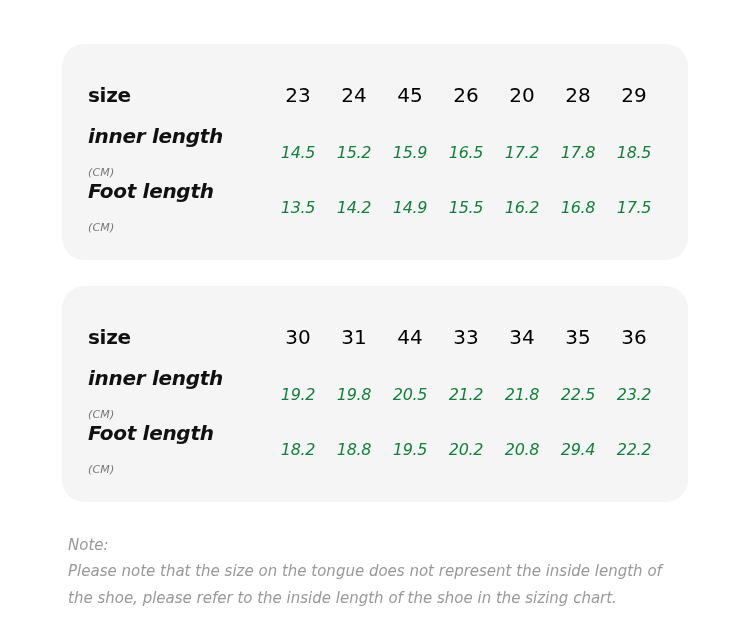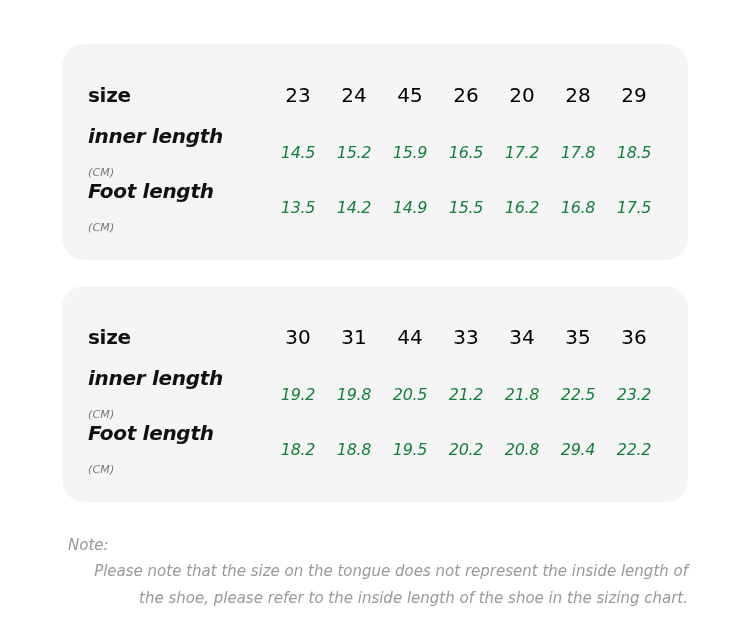--- a/index.html
+++ b/index.html
@@ -89,21 +89,20 @@
     font-size: 15px;
     line-height: 1.75;
     font-style: italic;
   }
   .note-title {
     display: block;
   }
   .note-body {
     display: block;
     max-width: 630px;
-    text-align: right;
   }
 </style>
 </head>
 <body>
 
 <div class="page">
 
   <div class="card">
     <table class="size-table">
       <tbody>

